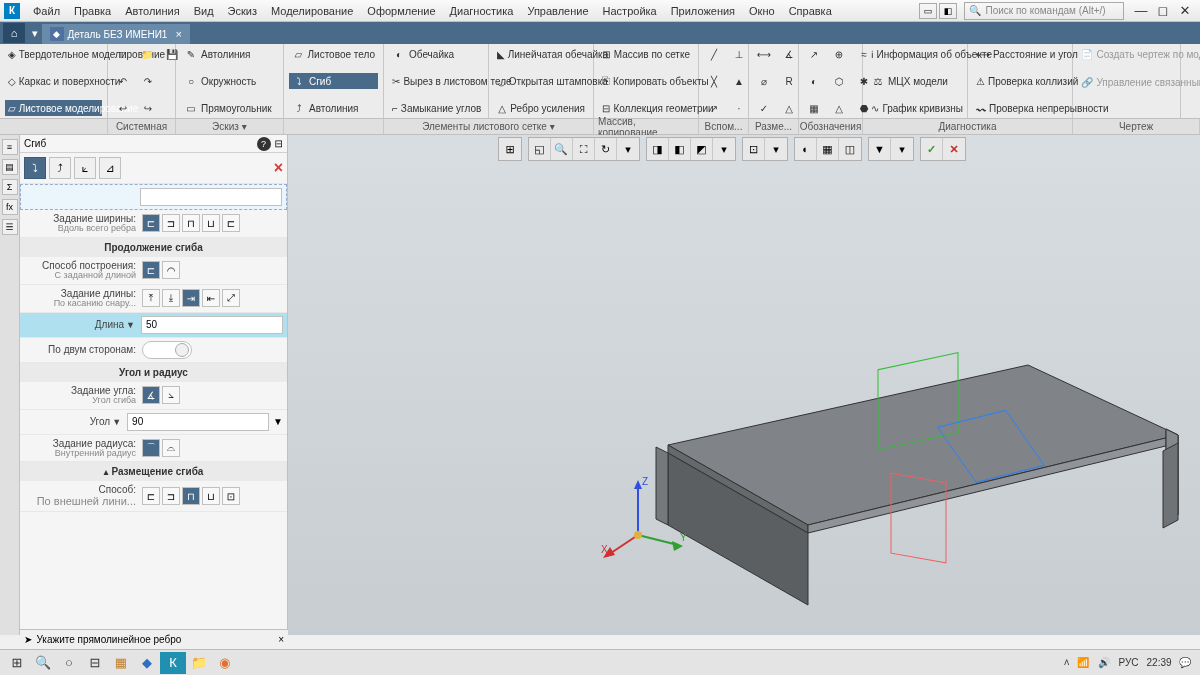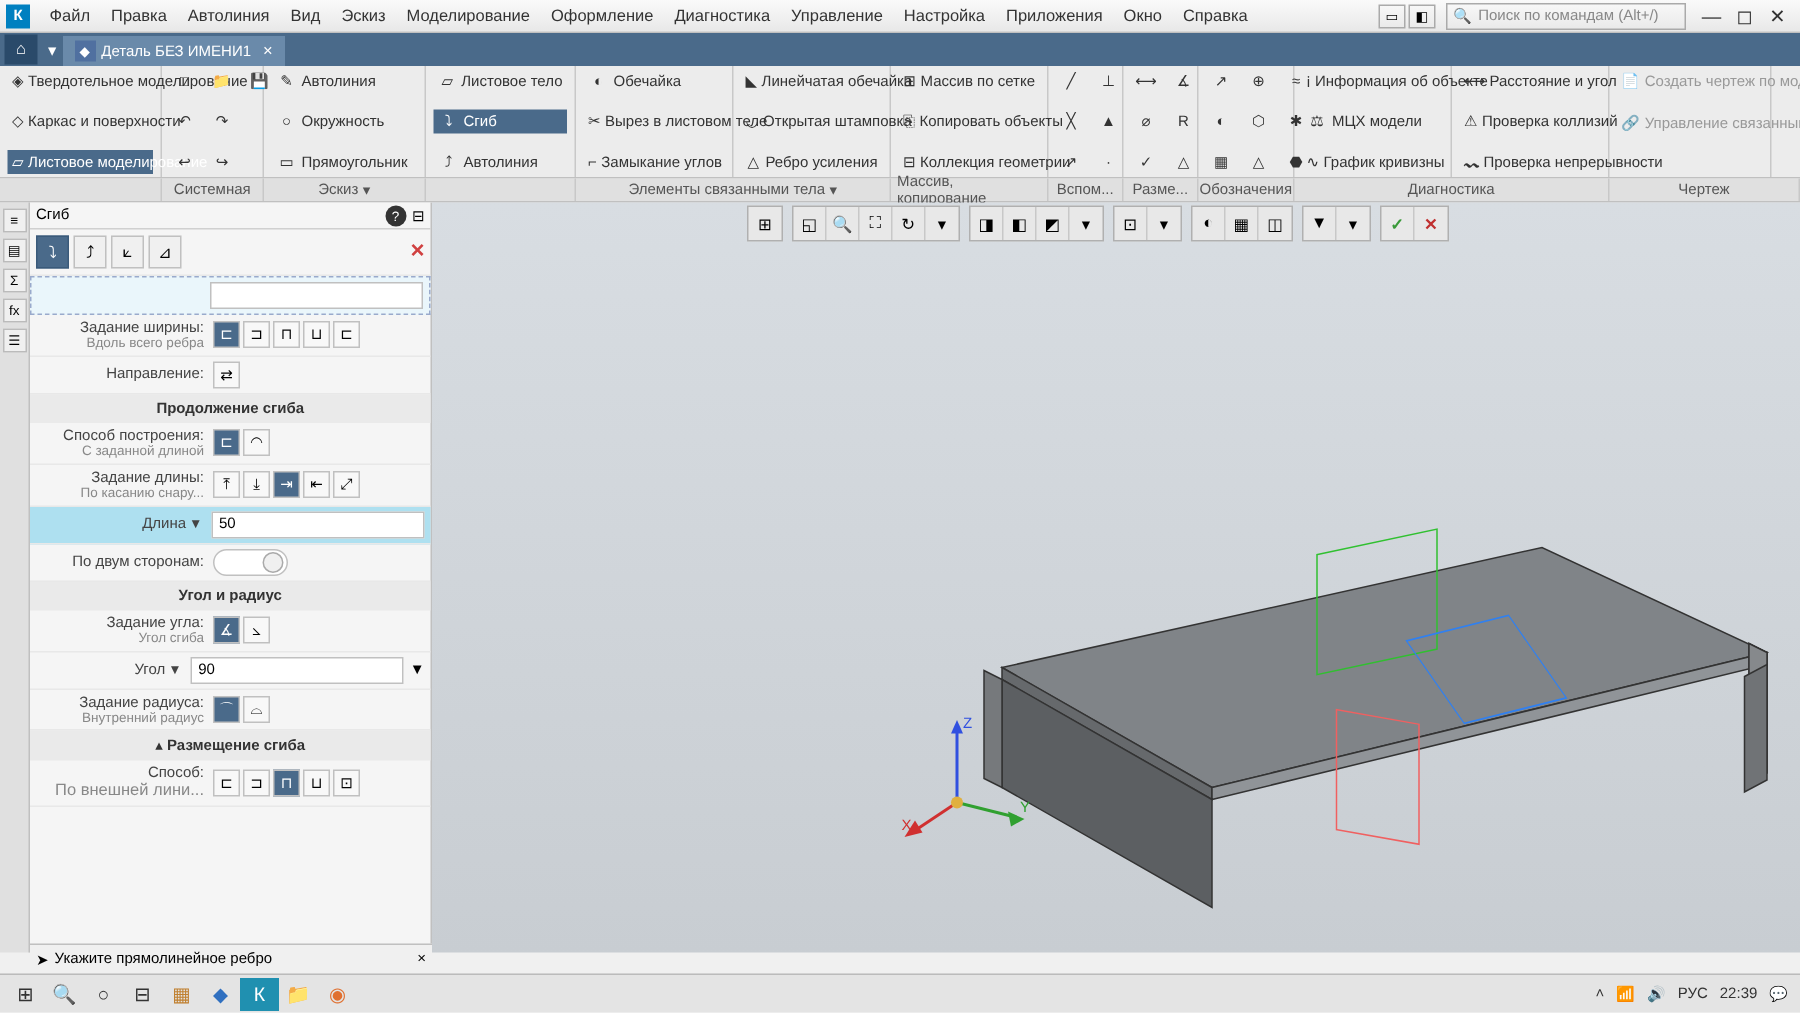--- a/index.html
+++ b/index.html
@@ -370,21 +370,21 @@
 
 <div class="ribfoot">
   <div style="width:108px"></div>
   <div style="width:68px">Системная</div>
   <div style="width:108px">
       <span>Эскиз</span> 
       <span style="margin-left:3px">▾</span>
     </div>
   <div style="width:100px"></div>
   <div style="width:210px">
-      <span>Элементы связанными тела</span> 
+      <span>Элементы листового сетке</span> 
       <span style="margin-left:3px">▾</span>
     </div>
   <div style="width:105px">
       <span>Массив, копирование</span>
     </div>
   <div style="width:50px">
       <span>Вспом...</span>
     </div>
   <div style="width:50px">
       <span>Разме...</span>
@@ -431,26 +431,20 @@
           <div>Задание ширины:</div>
           <div style="font-size:9px;color:#888">Вдоль всего ребра</div>
         </div>
       <div class="ctrls">
         <div class="tinybtn sel">⊏</div>
         <div class="tinybtn">⊐</div>
         <div class="tinybtn">⊓</div>
         <div class="tinybtn">⊔</div>
         <div class="tinybtn">⊏</div>
       </div>
-    </div>
-    <div class="frow">
-      <div class="lbl">Направление:</div>
-      <div class="ctrls">
-          <div class="tinybtn">⇄</div>
-        </div>
     </div>
     <div class="secthdr">Продолжение сгиба</div>
     <div class="frow">
       <div class="lbl">
           <div>Способ построения:</div>
           <div style="font-size:9px;color:#888">С заданной длиной</div>
         </div>
       <div class="ctrls">
         <div class="tinybtn sel">⊏</div>
         <div class="tinybtn">◠</div>

